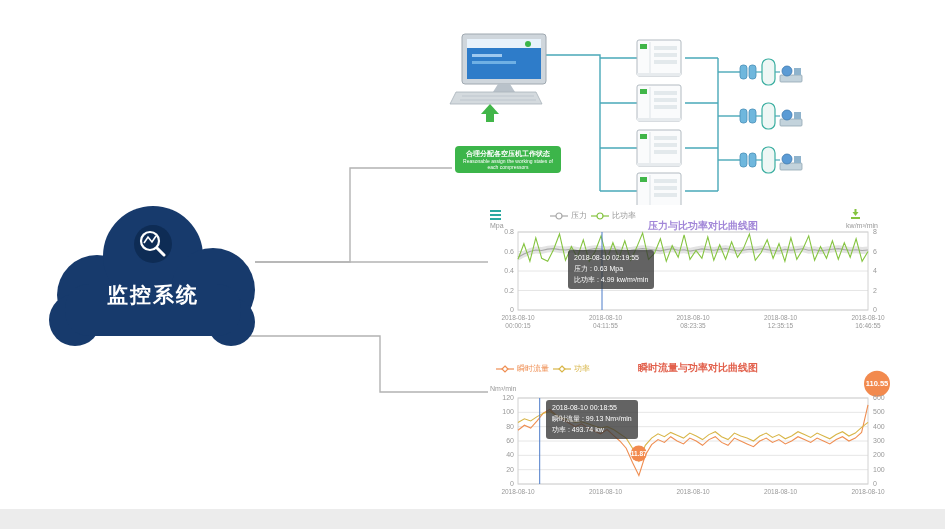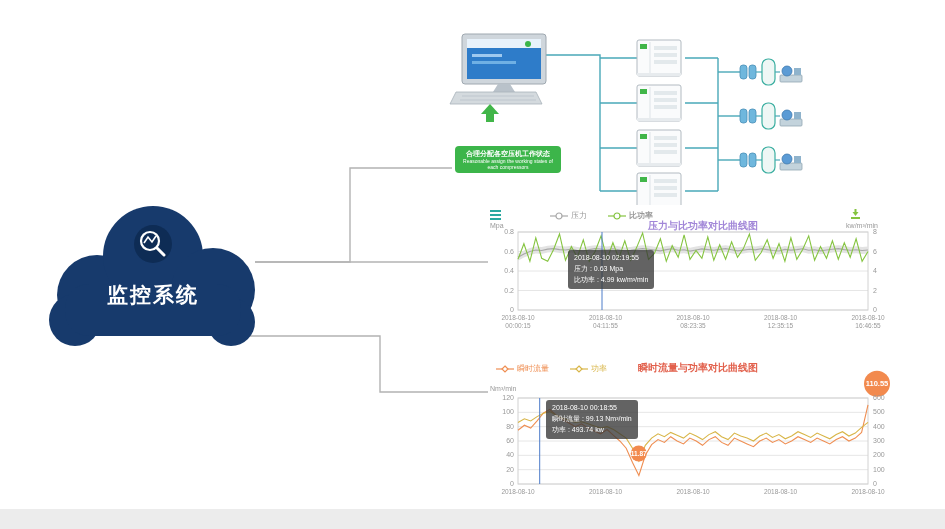--- a/index.html
+++ b/index.html
@@ -15,21 +15,21 @@
   .note-cn{font-size:7.5px;font-weight:bold;line-height:1.25;}
   .note-en{font-size:5.5px;line-height:1.15;}
   .note-box{position:absolute;left:455px;top:146px;width:98px;z-index:2;background:#3cb54a;
             border-radius:4px;padding:3px 4px;text-align:center;color:#fff;}
   .box-cn{font-size:7px;font-weight:bold;line-height:1.3;}
   .box-en{font-size:5px;line-height:1.2;}
   .chart{position:absolute;background:#fff;z-index:2;}
   #chart1{left:488px;top:205px;width:392px;height:130px;}
   #chart2{left:488px;top:358px;width:408px;height:150px;}
   .plot-svg{position:absolute;left:0;top:0;}
-  .legend{position:absolute;display:flex;gap:21px;z-index:3;}
+  .legend{position:absolute;display:flex;gap:4px;z-index:3;}
   #chart1 .legend{left:62px;top:5px;}
   #chart2 .legend{left:8px;top:5px;}
   .legend-item{display:flex;align-items:center;gap:3px;font-size:8px;color:#999;cursor:pointer;}
   .chart-title{position:absolute;font-size:10px;font-weight:bold;z-index:3;}
   #chart1 .chart-title{left:160px;top:14px;color:#a287d8;}
   #chart2 .chart-title{left:150px;top:3px;color:#e2614d;text-align:center;}
   .unit{position:absolute;font-size:7px;color:#999;z-index:3;}
   .unit-left{left:2px;}
   #chart1 .unit-left{top:17px;}
   #chart2 .unit-left{top:27px;}
@@ -199,21 +199,21 @@
             <line x1="0" y1="4" x2="18" y2="4" stroke="#a9a9a9" stroke-width="1.2"></line>
             <circle cx="9" cy="4" r="3" fill="#fff" stroke="#a9a9a9" stroke-width="1.2"></circle>
           </svg>
           <span style="color: rgb(153, 153, 153);">压力</span>
         </span>
         <span class="legend-item">
           <svg width="18" height="8" viewBox="0 0 18 8">
             <line x1="0" y1="4" x2="18" y2="4" stroke="#85c440" stroke-width="1.2"></line>
             <circle cx="9" cy="4" r="3" fill="#fff" stroke="#85c440" stroke-width="1.2"></circle>
           </svg>
-          <span style="color: rgb(153, 153, 153); font-weight: bold;">比功率</span>
+          <span style="color: rgb(153, 153, 153);">比功率</span>
         </span>
       </div>
     <div class="chart-title">压力与比功率对比曲线图</div>
     <svg class="tool-icon right" viewBox="0 0 11 11">
       <polygon points="5.5,7 2.5,3 8.5,3" fill="#85c440"></polygon>
       <rect x="4.5" y="0" width="2" height="4" fill="#85c440"></rect>
       <rect x="1" y="8" width="9" height="2" fill="#85c440"></rect>
     </svg>
     <span class="unit unit-left">Mpa</span>
     <span class="unit unit-right">kw/m³/min</span>

